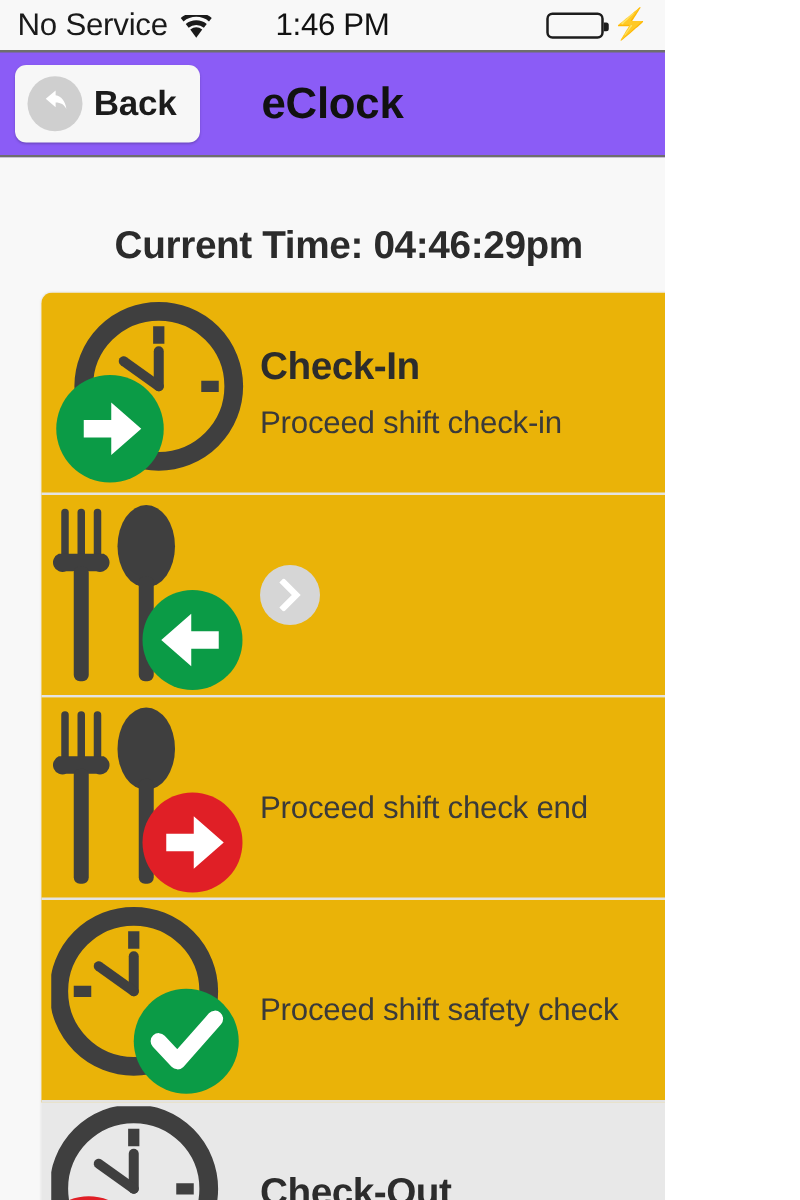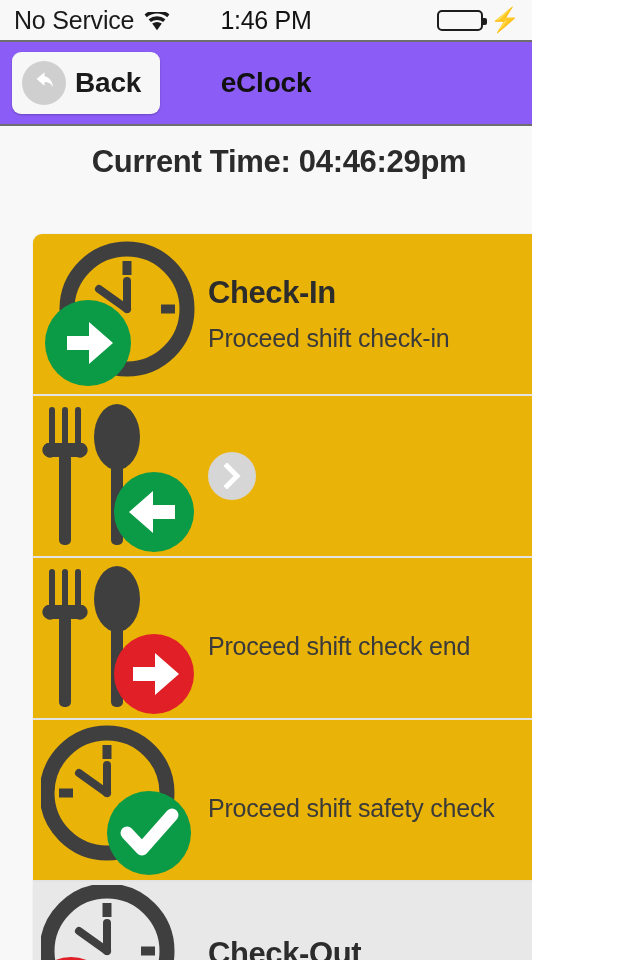--- a/index.html
+++ b/index.html
@@ -105,21 +105,21 @@
     border-top: 2px solid #6e6e6e;
     border-bottom: 2px solid #6e6e6e;
     box-sizing: border-box;
     display: flex;
     align-items: center;
   }
   .nav-title {
     position: absolute;
     left: 0; right: 0;
     text-align: center;
-    font-size: 28px;
+    font-size: 35px;
     font-weight: bold;
     color: #111111;
     letter-spacing: -0.2px;
   }
   .back-button {
     position: relative;
     z-index: 2;
     margin-left: 12px;
     height: 62px;
     min-width: 148px;
@@ -156,21 +156,21 @@
     height: calc(960px - 40px - 86px);
     background: #f8f8f8;
     overflow: hidden;
   }
   .current-time {
     text-align: center;
     font-size: 31px;
     font-weight: bold;
     color: #2b2b2b;
     letter-spacing: -0.3px;
-    padding-top: 18px;
+    padding-top: 52px;
     padding-left: 26px;
   }
 
   
   .list {
     position: absolute;
     left: 33px;
     top: 108px;
     width: 574px;
     background: #f5f5f5;

